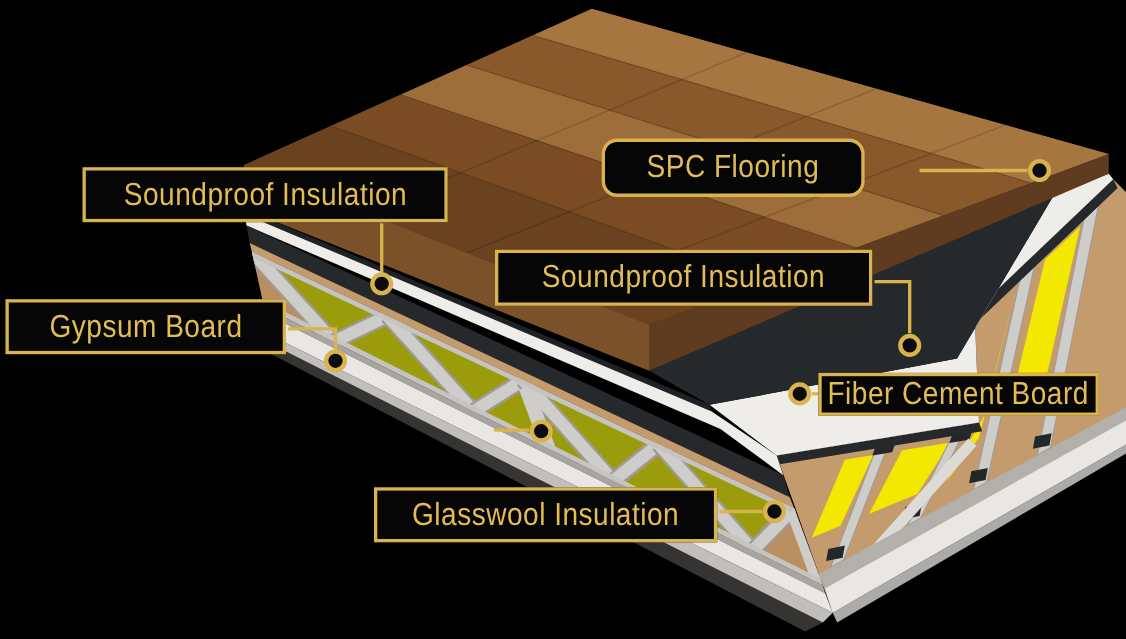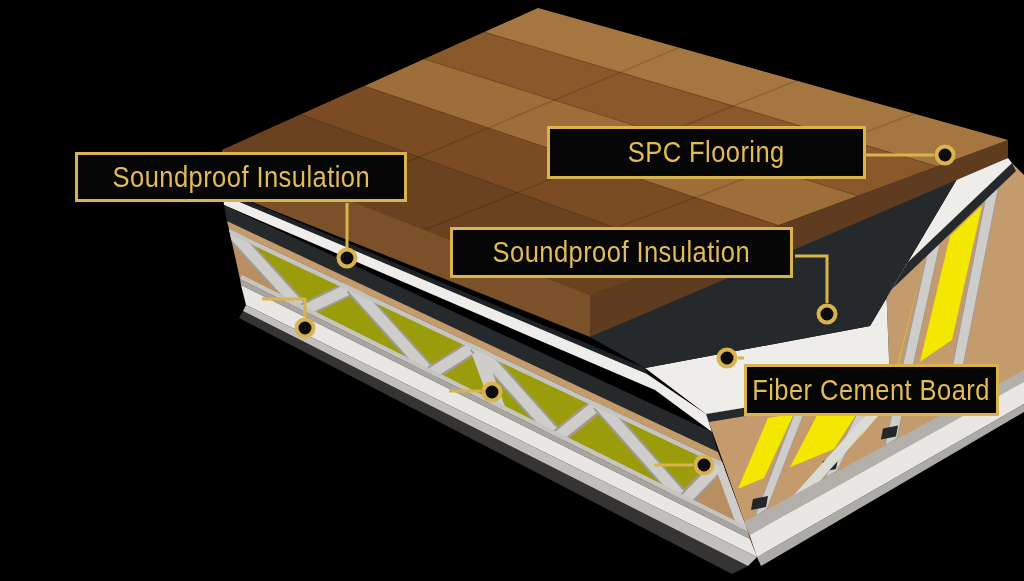--- a/index.html
+++ b/index.html
@@ -9,26 +9,26 @@
   }
   .stage svg{position:absolute;left:0;top:0;}
   .callout{
     position:absolute;display:flex;align-items:center;justify-content:center;
     background:#060606;border:3px solid #d9b34e;box-sizing:border-box;
     color:#e4bc55;font-size:29px;font-weight:500;white-space:nowrap;
   }
   .callout .t{display:inline-block;transform:scaleX(.88);letter-spacing:.5px;}
   
   #lbl-soundproof-top{left:75px;top:152px;width:332px;height:50px;}
-  #lbl-spc{left:547px;top:126px;width:319px;height:53px;}
+  #lbl-spc{left:547px;top:126px;width:239px;height:53px;border-radius:14px;}
   #lbl-soundproof-mid{left:450px;top:227px;width:343px;height:51px;}
   #lbl-gypsum{left:5px;top:272px;width:255px;height:50px;}
   #lbl-floor-truss{left:233px;top:355px;width:214px;height:53px;}
   #lbl-glasswool{left:340px;top:443px;width:312px;height:50px;}
-  #lbl-fiber{left:744px;top:339px;width:255px;height:52px;margin-top:25px;}
+  #lbl-fiber{left:744px;top:339px;width:255px;height:39px;}
 </style>
 </head>
 <body>
 
 <div class="stage">
 
   <svg width="1024" height="581" viewBox="0 0 1024 581">
     <defs>
       <clipPath id="clip-wood-top">
           <polygon points="538,8 1008,140 590,295 222,150"></polygon>
@@ -157,16 +157,22 @@
 
   <div class="callout" id="lbl-soundproof-top">
     <span class="t">Soundproof Insulation</span>
   </div>
   <div class="callout" id="lbl-spc">
     <span class="t">SPC Flooring</span>
   </div>
   <div class="callout" id="lbl-soundproof-mid">
     <span class="t">Soundproof Insulation</span>
   </div>
+  <div class="callout" id="lbl-gypsum">
+    <span class="t">Gypsum Board</span>
+  </div>
+  <div class="callout" id="lbl-glasswool">
+    <span class="t">Glasswool Insulation</span>
+  </div>
   <div class="callout" id="lbl-fiber">
     <span class="t">Fiber Cement Board</span>
   </div>
 </div>
 
 </body></html>

